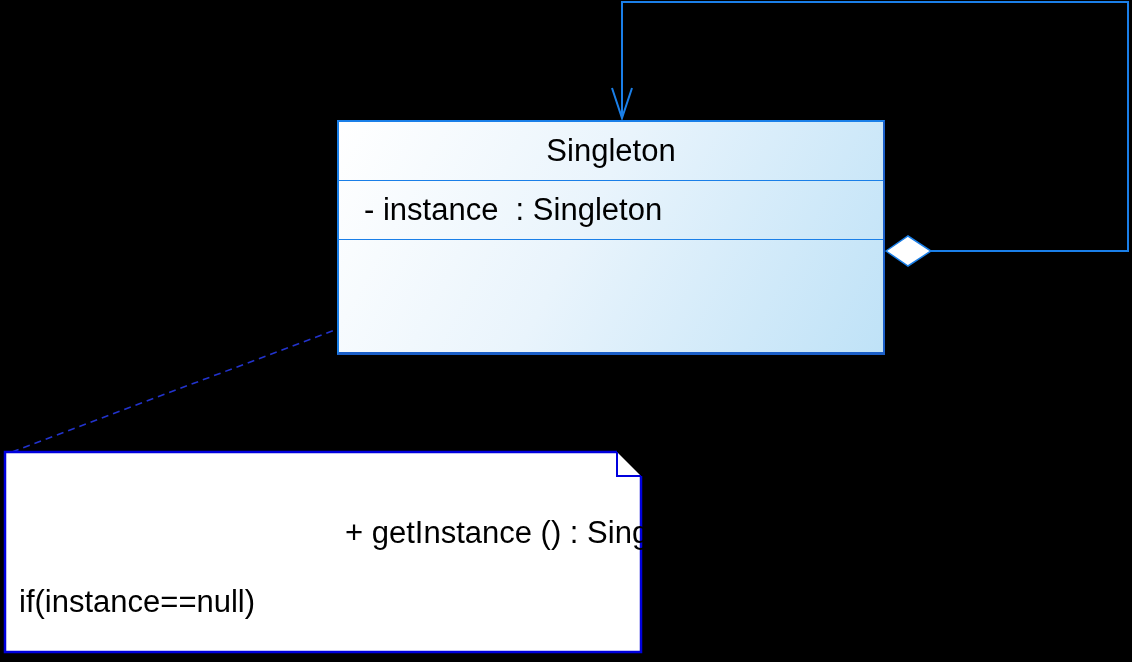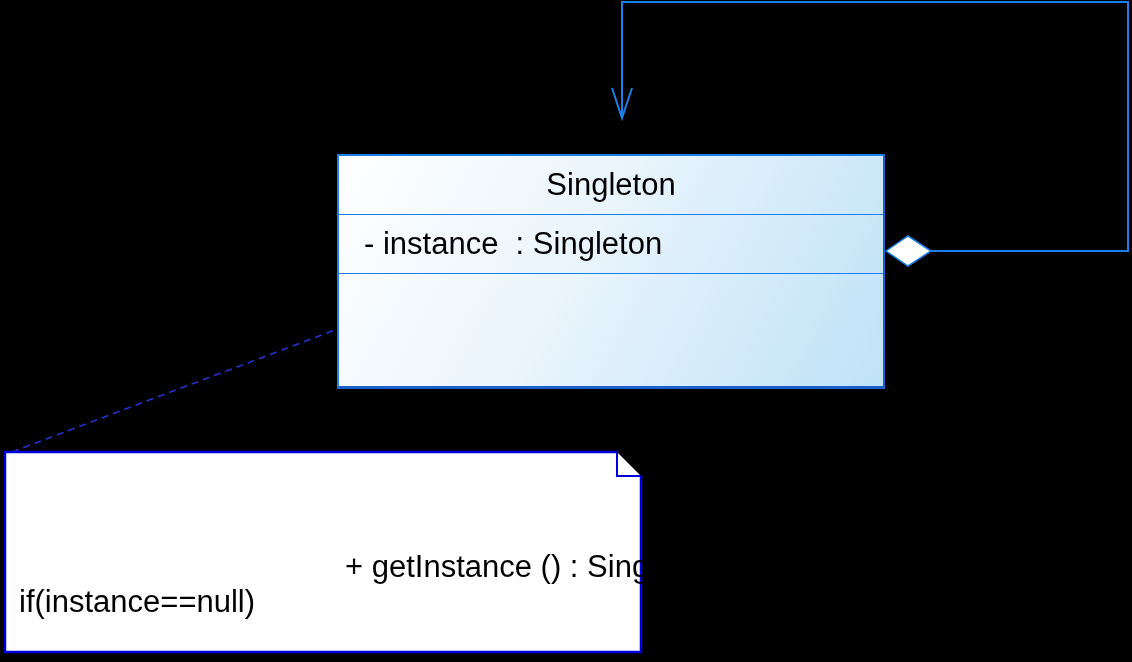--- a/index.html
+++ b/index.html
@@ -16,21 +16,20 @@
   .class-box{
     position:absolute;
     left:337px;top:120px;
     width:548px;height:235px;
     box-sizing:border-box;
     background:linear-gradient(118deg,var(--class-gradient-start,#fff) 0%,var(--class-gradient-mid,#e9f4fc) 45%,var(--class-gradient-end,#bfe2f7) 100%);
     border:2px solid var(--class-border,#1a7fe8);
     border-bottom:3px solid var(--class-border-shadow,#1b5fc8);
     border-right-color:var(--class-border-shadow,#1b5fc8);
     font-size:31px;
-    margin-top:34px;
   }
   .class-title{
     height:58px;
     display:flex;align-items:center;justify-content:center;
   }
   .class-attrs{
     height:59px;
     box-sizing:border-box;
     border-top:1px solid var(--class-border,#1a7fe8);
     display:flex;align-items:center;

